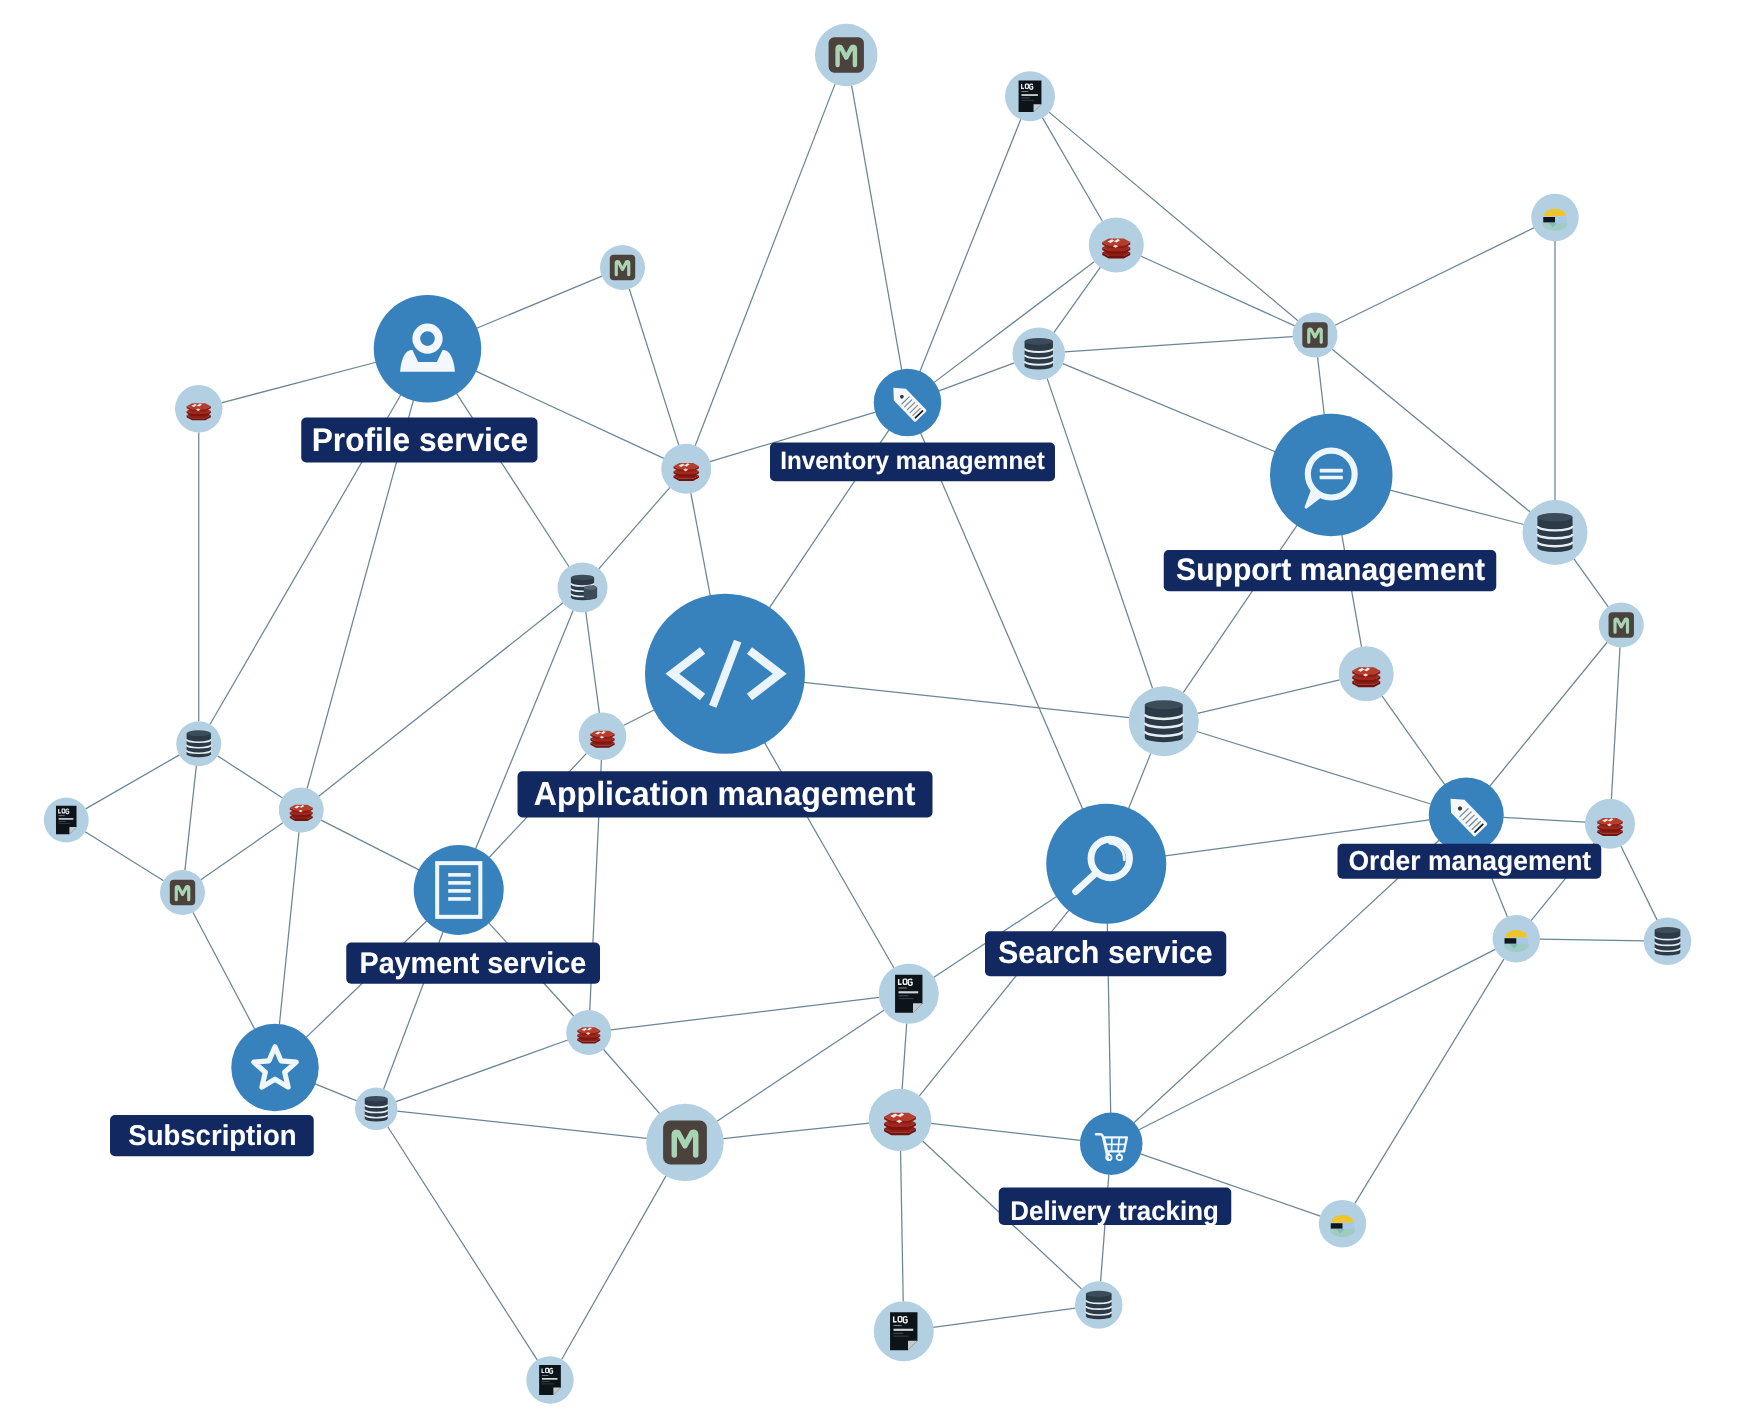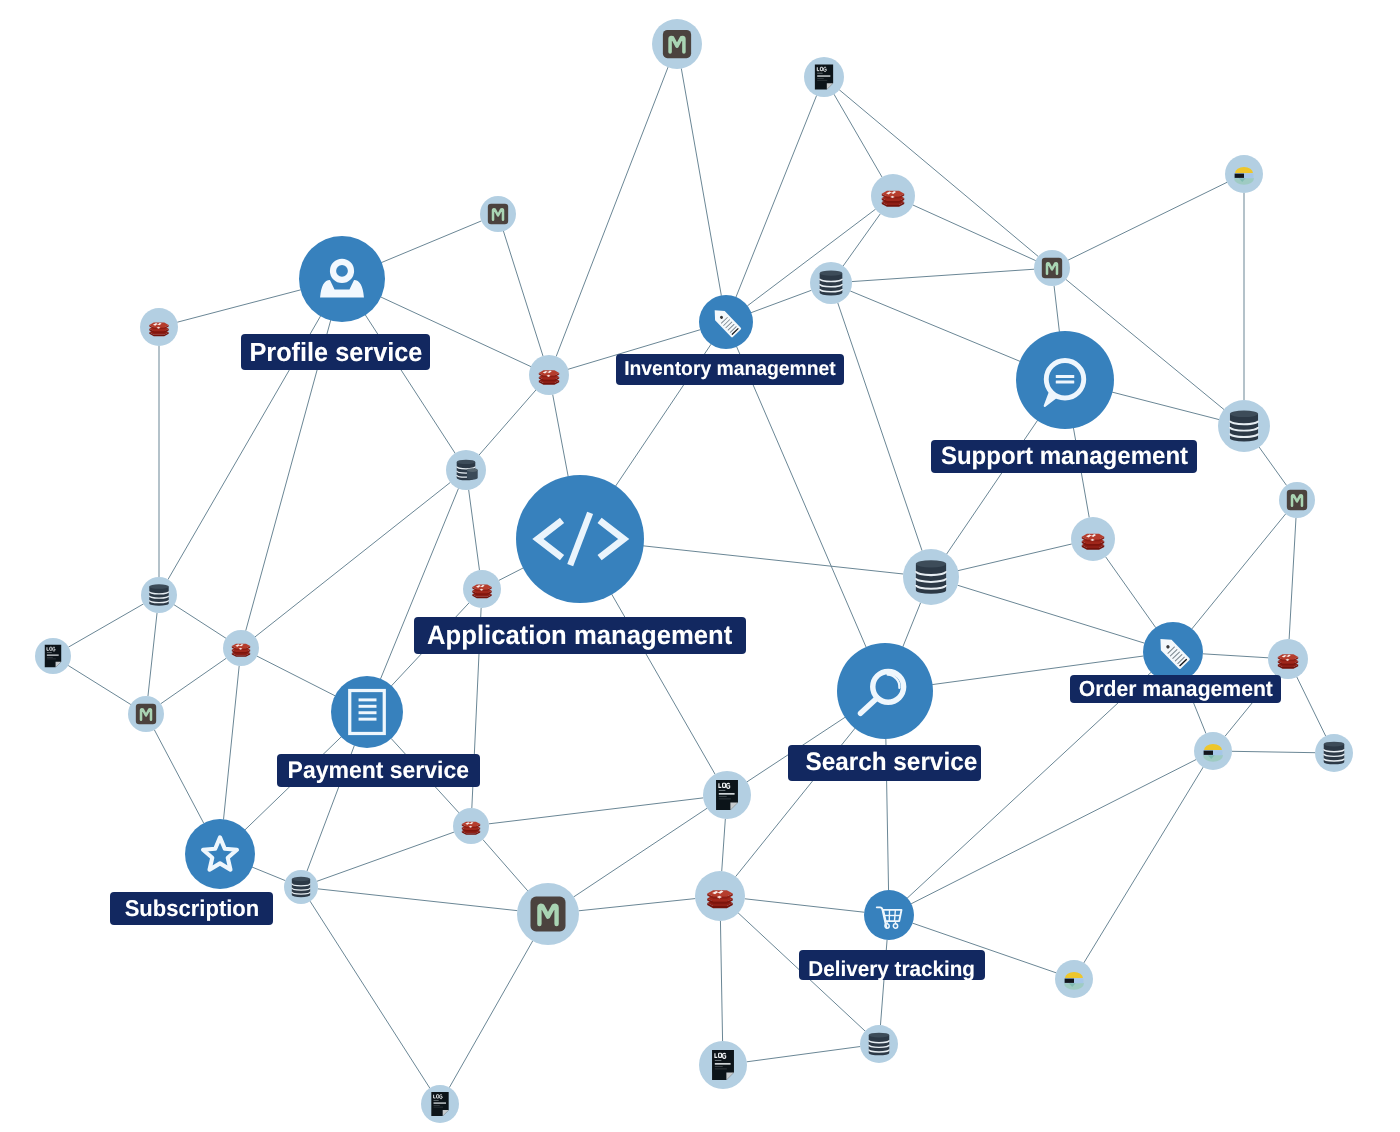--- a/index.html
+++ b/index.html
@@ -560,23 +560,23 @@
       </div>
       <div class="nlabel" style="left: 616px; top: 354px; width: 228px; height: 31px; align-items: center;">
         <span style="font-size: 20.1px;">Inventory managemnet</span>
       </div>
       <div class="nlabel" style="left: 1070px; top: 675px; width: 211px; height: 28px;">
         <span style="font-size: 22px;">Order management</span>
       </div>
       <div class="nlabel" style="left: 799px; top: 950px; width: 186px; height: 30px; align-items: flex-end;">
         <span style="font-size: 21.5px;">Delivery tracking</span>
       </div>
-      <div class="nlabel" style="left: 788px; top: 745px; width: 193px; height: 36px; justify-content: flex-end;">
+      <div class="nlabel" style="left: 788px; top: 745px; width: 193px; height: 36px;">
         <span style="font-size: 25.3px;">Search service</span>
       </div>
       <div class="nlabel" style="left: 277px; top: 754px; width: 203px; height: 33px;">
         <span style="font-size: 23.9px;">Payment service</span>
       </div>
-      <div class="nlabel" style="left: 110px; top: 892px; width: 163px; height: 33px;">
+      <div class="nlabel" style="left: 88px; top: 892px; width: 163px; height: 33px;">
         <span style="font-size: 22.9px;">Subscription</span>
       </div>
     </div>
 </div>
 
 </body></html>

